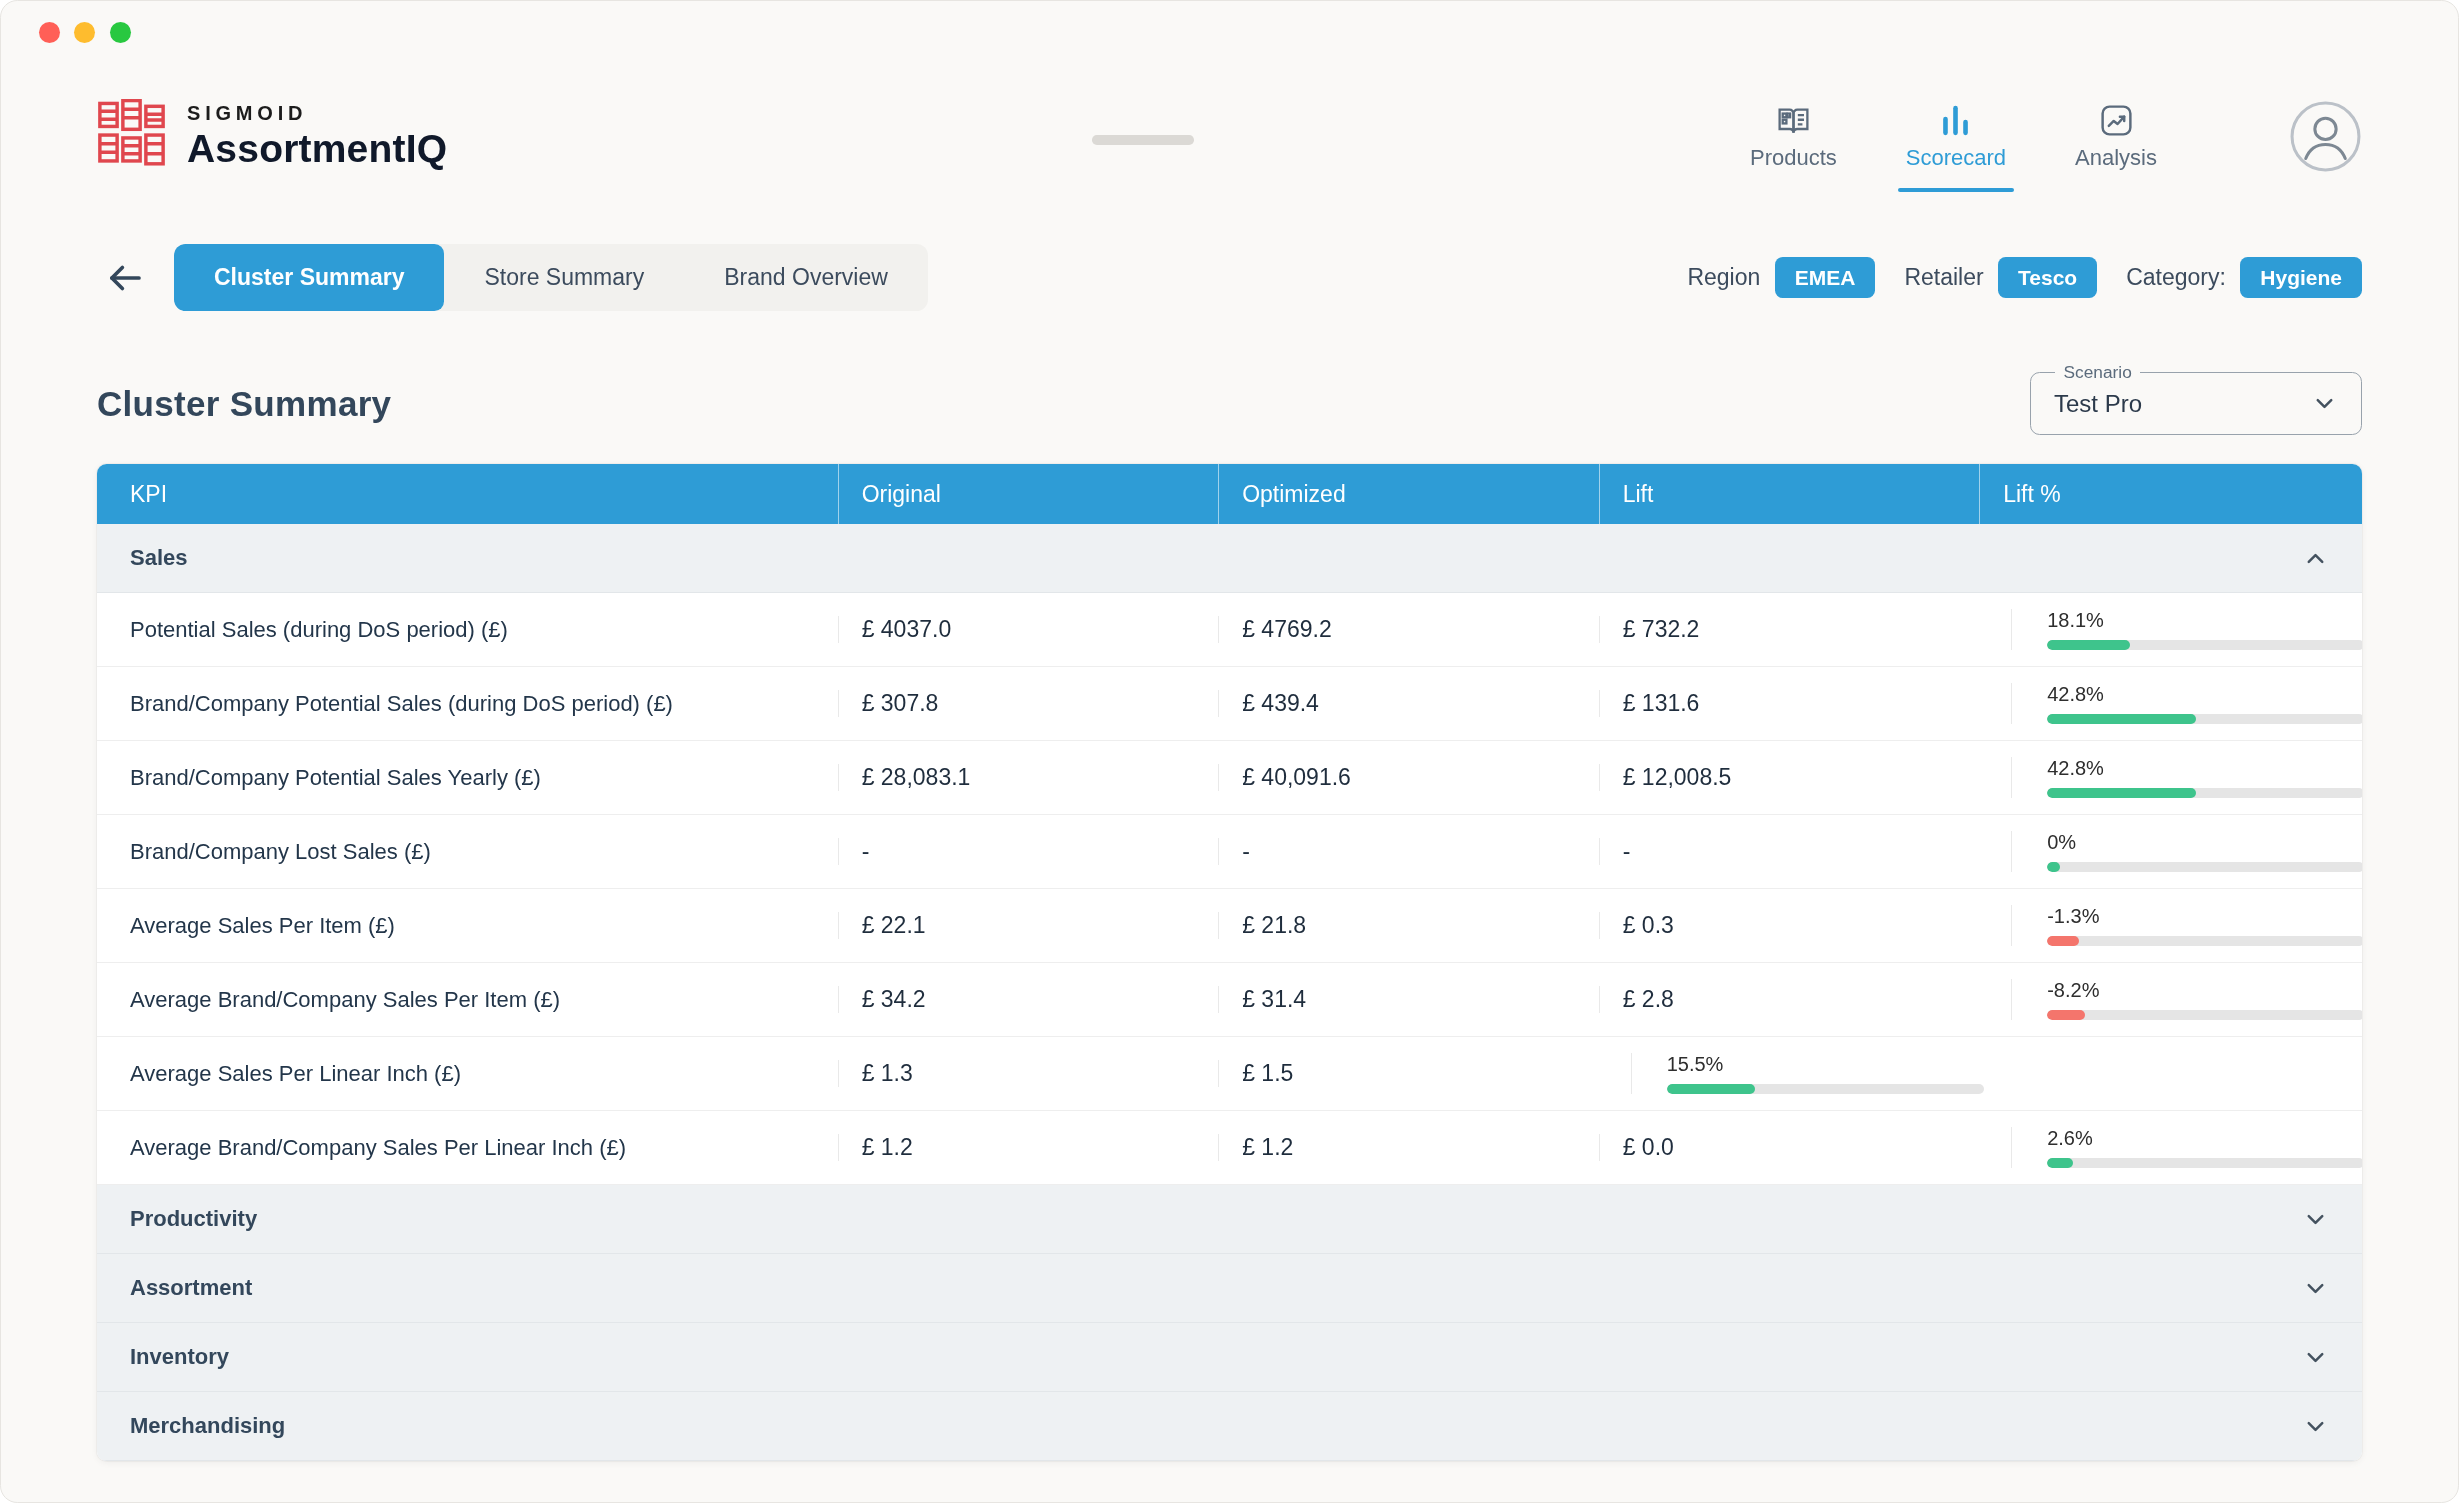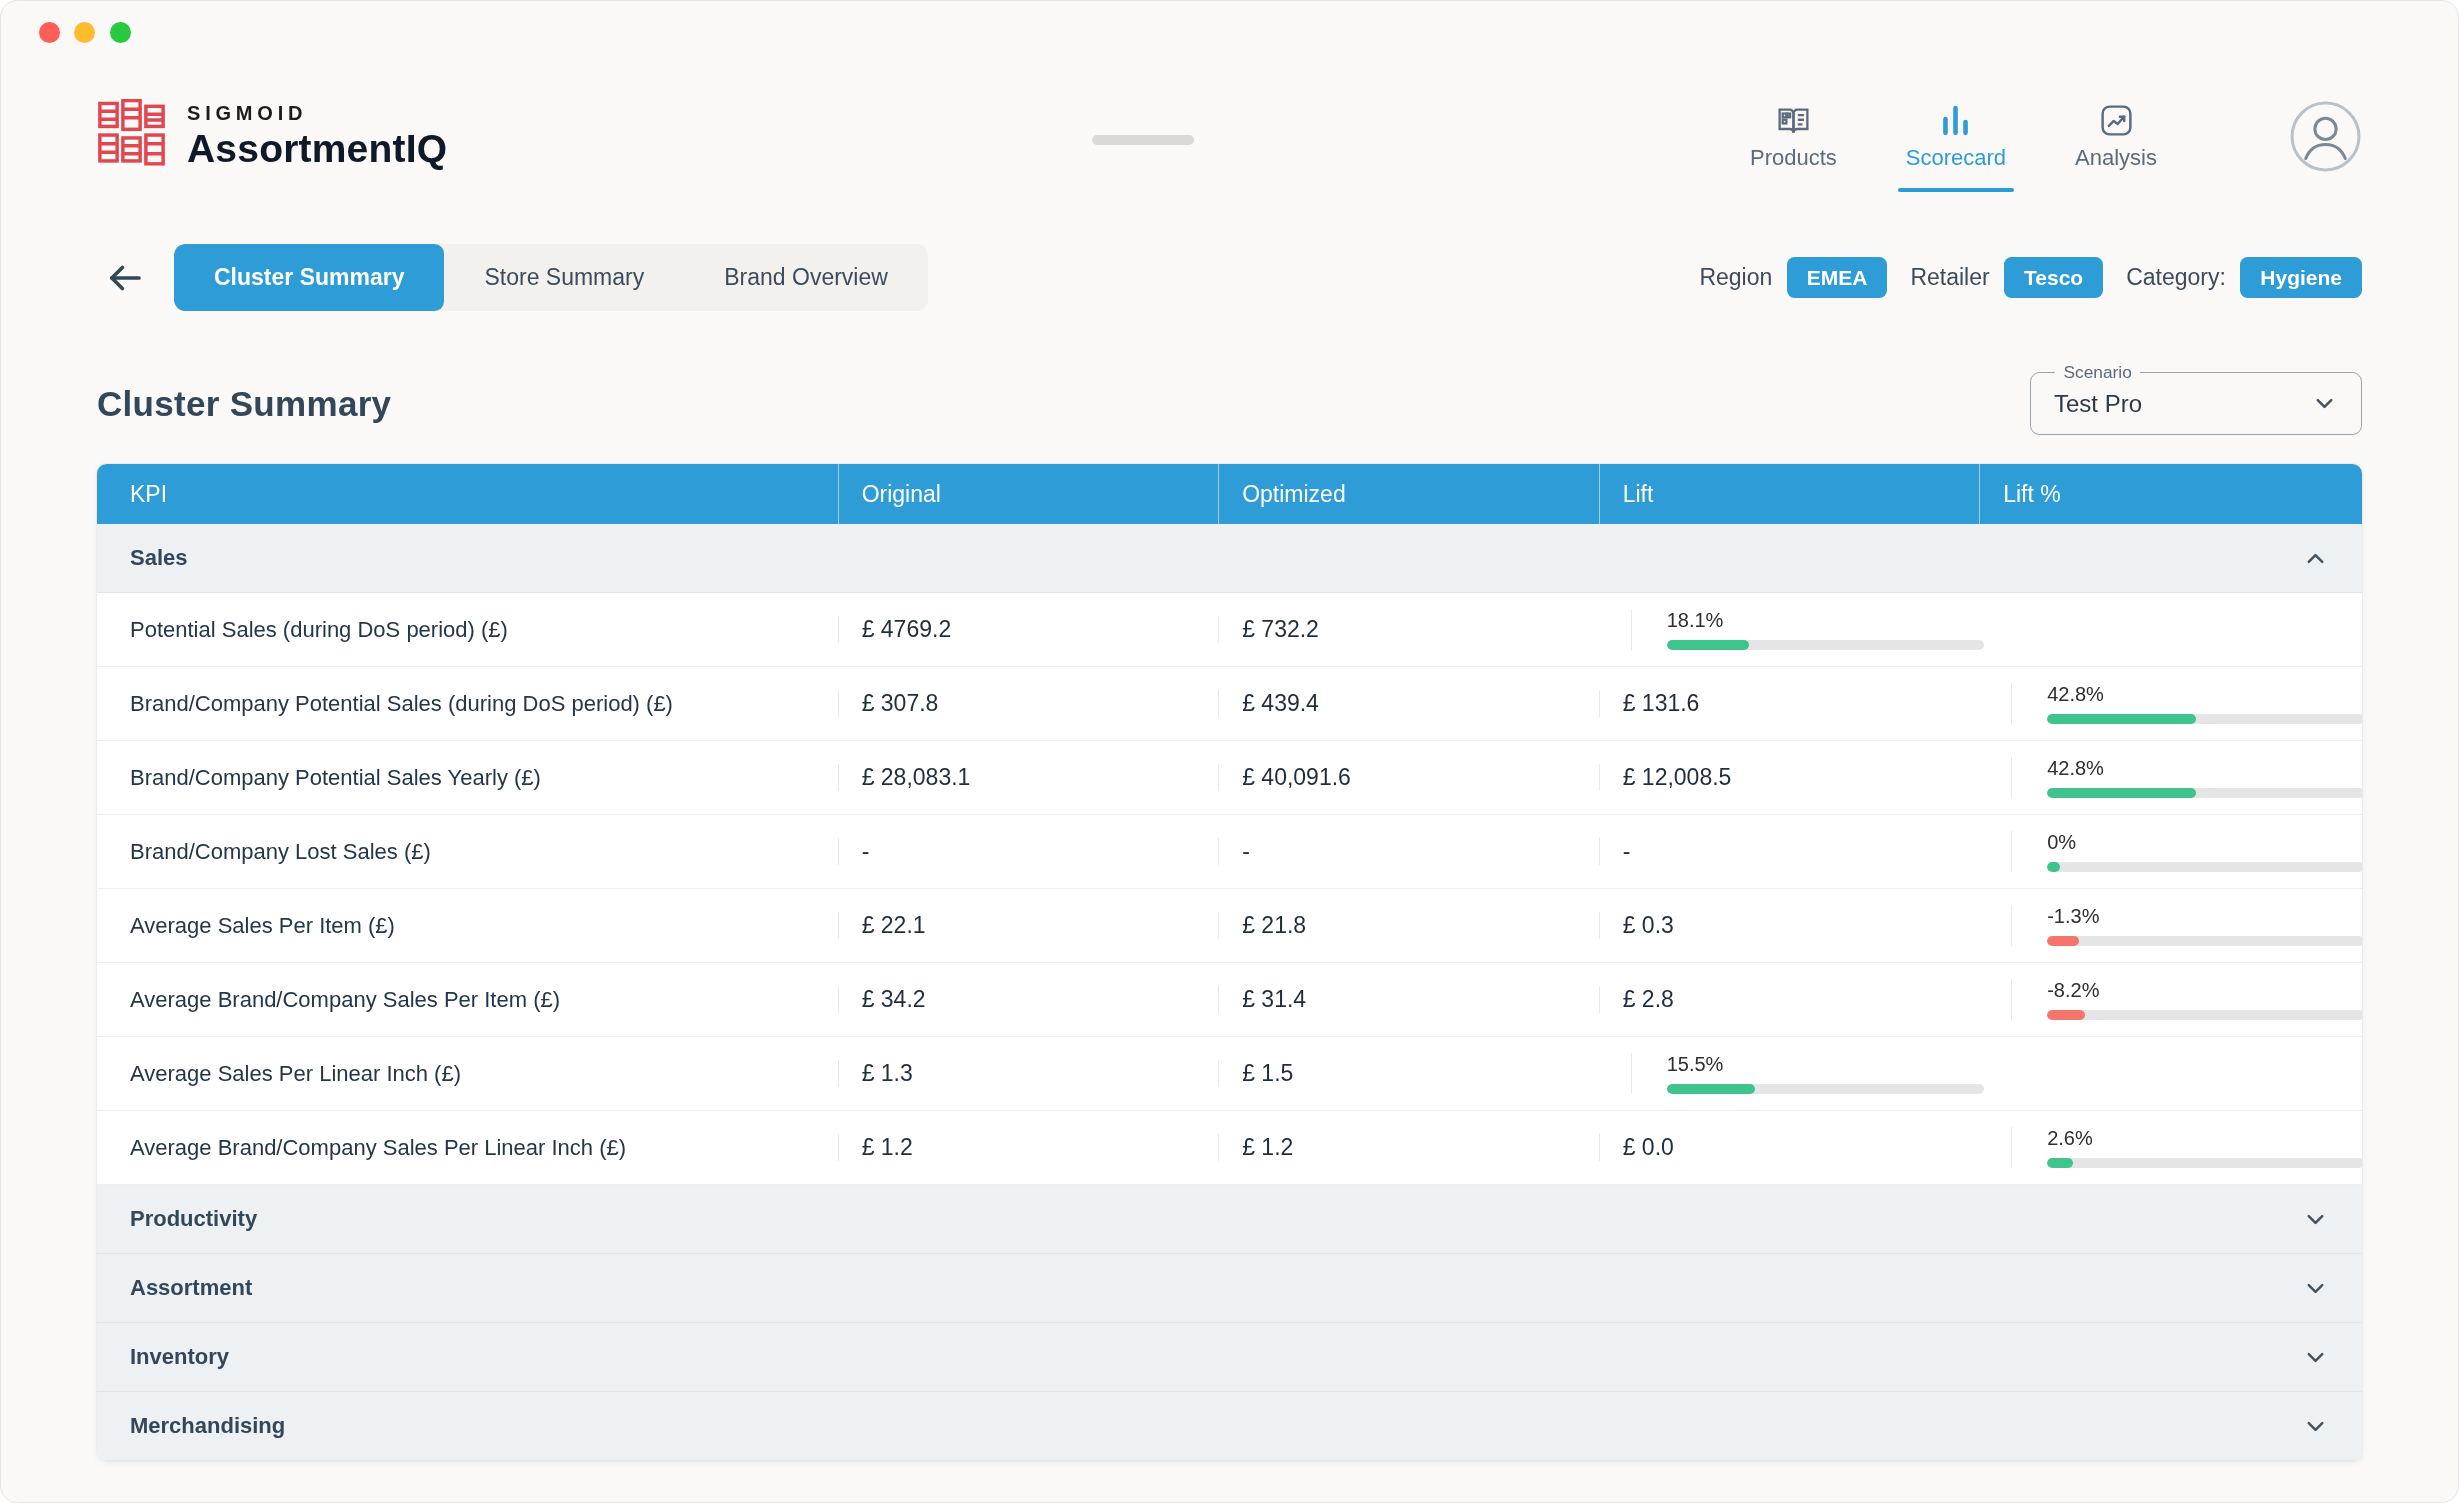--- a/index.html
+++ b/index.html
@@ -53,21 +53,21 @@
 
   
   .toolbar{display:flex;align-items:center;padding:0 96px;margin-top:63px;height:67px;}
   .back-btn{width:56px;height:56px;border:none;background:none;color:#33475B;cursor:pointer;
     display:flex;align-items:center;justify-content:center;margin-right:21px;padding:0;}
   .back-btn svg{width:42px;height:42px;}
   .tabs{display:flex;align-items:stretch;background:#F2F1EE;border-radius:11.5px;height:67px;overflow:hidden;}
   .tab{border:none;background:transparent;font-family:inherit;font-size:23px;color:#3C4B5D;
     padding:0 40px;cursor:pointer;display:flex;align-items:center;white-space:nowrap;}
   .tab.active{background:var(--accent);color:#fff;font-weight:600;border-radius:9.6px;}
-  .filters{margin-left:auto;display:flex;align-items:flex-start;gap:23px;}
+  .filters{margin-left:auto;display:flex;align-items:flex-start;gap:29px;}
   .filter-group{display:flex;align-items:center;gap:14.4px;}
   .filter-label{font-size:23px;color:#3C4B5D;}
   .badge{background:var(--accent);color:#fff;font-size:21px;font-weight:600;
     padding:8.6px 20px;border-radius:7.7px;cursor:pointer;white-space:nowrap;}
 
   
   .title-row{display:flex;align-items:center;justify-content:space-between;padding:0 96px;margin-top:61px;height:63px;}
   .page-title{margin:0;font-size:35px;font-weight:700;color:var(--ink);letter-spacing:0.3px;}
   .scenario{position:relative;width:332px;height:63px;border:1.9px solid #98A2AC;border-radius:9.6px;
     display:flex;align-items:center;padding:0 23px;cursor:pointer;background:transparent;}
@@ -230,20 +230,21 @@
     <span class="section-label">Sales</span>
     <span class="chev up">
       <svg viewBox="0 0 24 24" fill="none" stroke="currentColor" stroke-width="2.2" stroke-linecap="round" stroke-linejoin="round">
               <path d="M6 9l6 6 6-6"></path>
             </svg>
     </span>
   </div>
 
   <div class="data-row">
     <div class="cell c-kpi">Potential Sales (during DoS period) (£)</div>
+    <div class="cell c-val">£ 4037.0</div>
     <div class="cell c-val">£ 4769.2</div>
     <div class="cell c-val">£ 732.2</div>
     <div class="cell c-pct liftpct">
       <div class="pct-label">18.1%</div>
       <div class="bar-track">
         <div class="bar-fill pos" style="width: 26%;"></div>
       </div>
     </div>
   </div>
 

